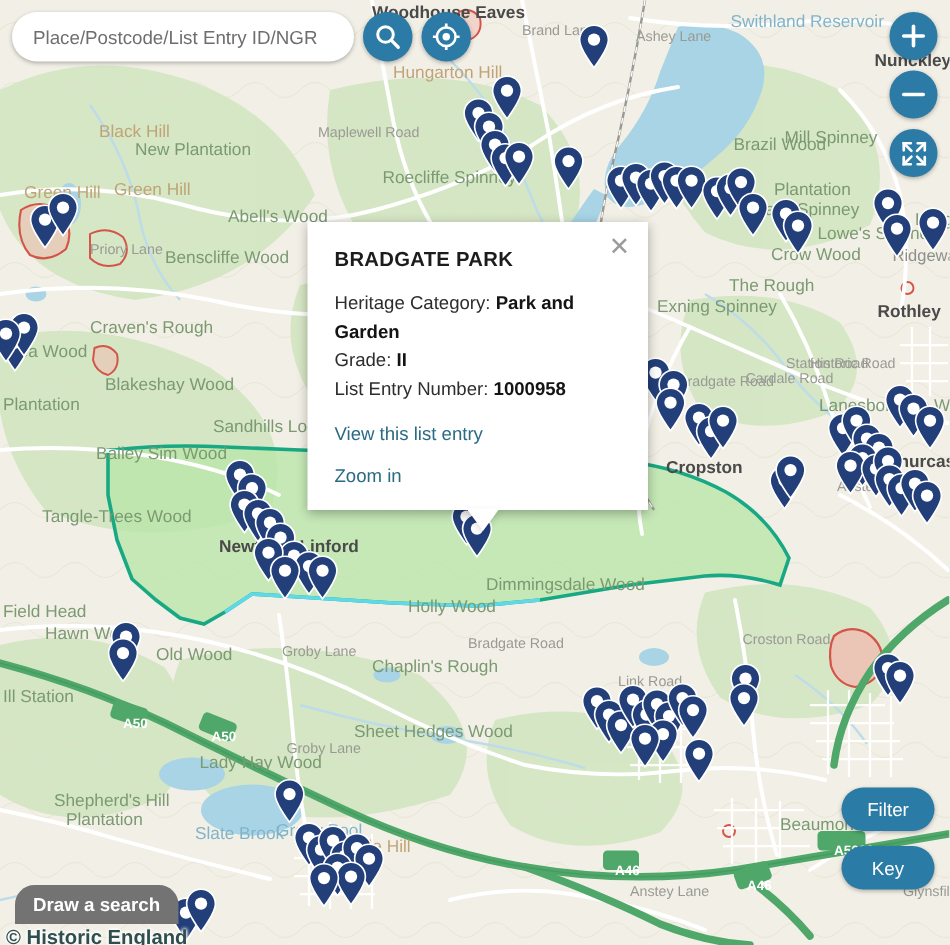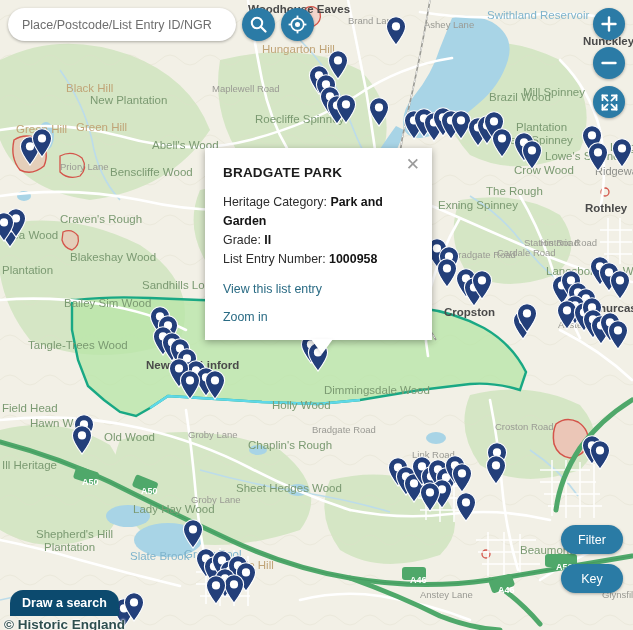--- a/index.html
+++ b/index.html
@@ -127,21 +127,21 @@
     color:#ffffff; font-size:12.5px;
     font-family:"Liberation Sans", sans-serif;
     box-shadow:0 1px 3px rgba(0,0,0,.30);
   }
 
   
   .drawbtn {
     position:absolute; left:10px; bottom:14px;
     min-width:104px; height:26px;
     border-radius:13px 13px 0 0;
-    background:#0c4a6e; border:0; cursor:pointer;
+    background:#737373; border:0; cursor:pointer;
     color:#ffffff; font-size:12.5px; font-weight:bold;
     font-family:"Liberation Sans", sans-serif;
     padding:0 12px;
   }
   .attrib {
     position:absolute; left:4px; bottom:-2px;
     font-size:13.5px; font-weight:bold; color:#2f4f4f;
     text-shadow:0 0 3px #fff, 0 0 3px #fff, 0 0 2px #fff;
     white-space:nowrap; pointer-events:none;
   }
@@ -329,21 +329,21 @@
         <div class="lbl road" style="left: 540px; top: 238px;">Historic Road</div>
         <div class="lbl wood" style="left: 2px; top: 403px;">Field Head</div>
         <div class="lbl wood" style="left: 30px; top: 418px;">Hawn Wood</div>
         <div class="lbl wood" style="left: 104px; top: 432px;">Old Wood</div>
         <div class="lbl road" style="left: 188px; top: 430px;">Groby Lane</div>
         <div class="lbl road" style="left: 312px; top: 425px;">Bradgate Road</div>
         <div class="lbl road" style="left: 412px; top: 450px;">Link Road</div>
         <div class="lbl road" style="left: 495px; top: 422px;">Croston Road</div>
         <div class="lbl wood" style="left: 520px; top: 545px;">Beaumont Lea</div>
         <div class="lbl wood" style="left: 248px; top: 440px;">Chaplin's Rough</div>
-        <div class="lbl wood" style="left: 2px; top: 460px;">Ill Heritage</div>
+        <div class="lbl wood" style="left: 2px; top: 460px;">Ill Station</div>
         <div class="lbl wood" style="left: 236px; top: 483px;">Sheet Hedges Wood</div>
         <div class="lbl wood" style="left: 133px; top: 504px;">Lady Hay Wood</div>
         <div class="lbl wood" style="left: 36px; top: 529px;">Shepherd's Hill</div>
         <div class="lbl wood" style="left: 44px; top: 542px;">Plantation</div>
         <div class="lbl water" style="left: 184px; top: 549px;">Groby Pool</div>
         <div class="lbl water" style="left: 130px; top: 551px;">Slate Brook</div>
         <div class="lbl hill" style="left: 222px; top: 560px;">Castle Hill</div>
         <div class="lbl road" style="left: 191px; top: 495px;">Groby Lane</div>
         <div class="lbl road" style="left: 602px; top: 590px;">Glynsfil Lane</div>
         <div class="lbl road" style="left: 420px; top: 590px;">Anstey Lane</div>

